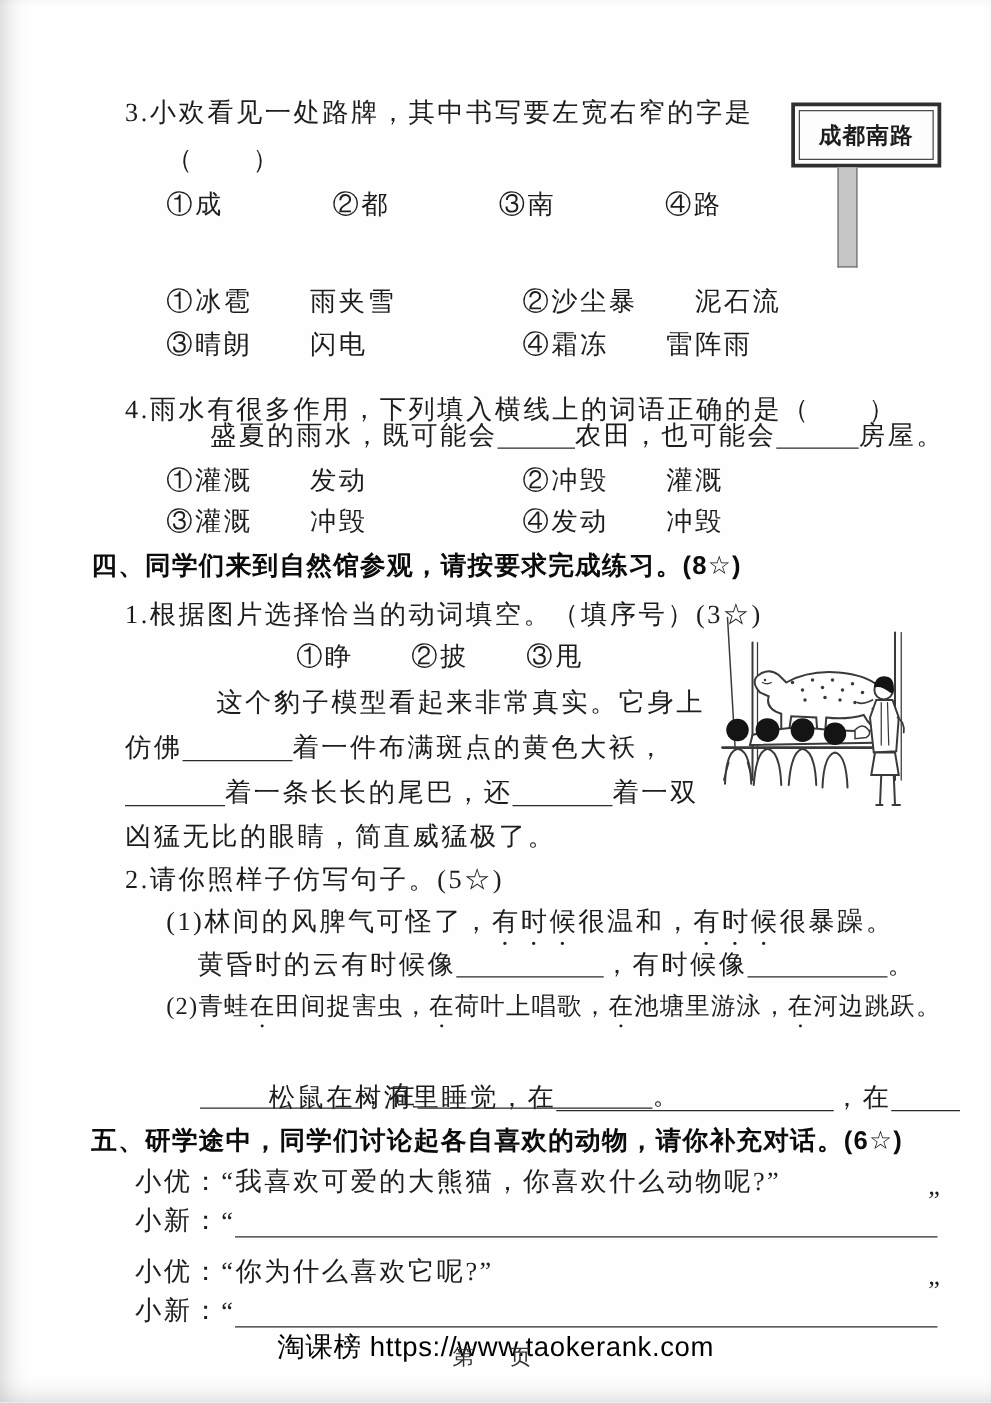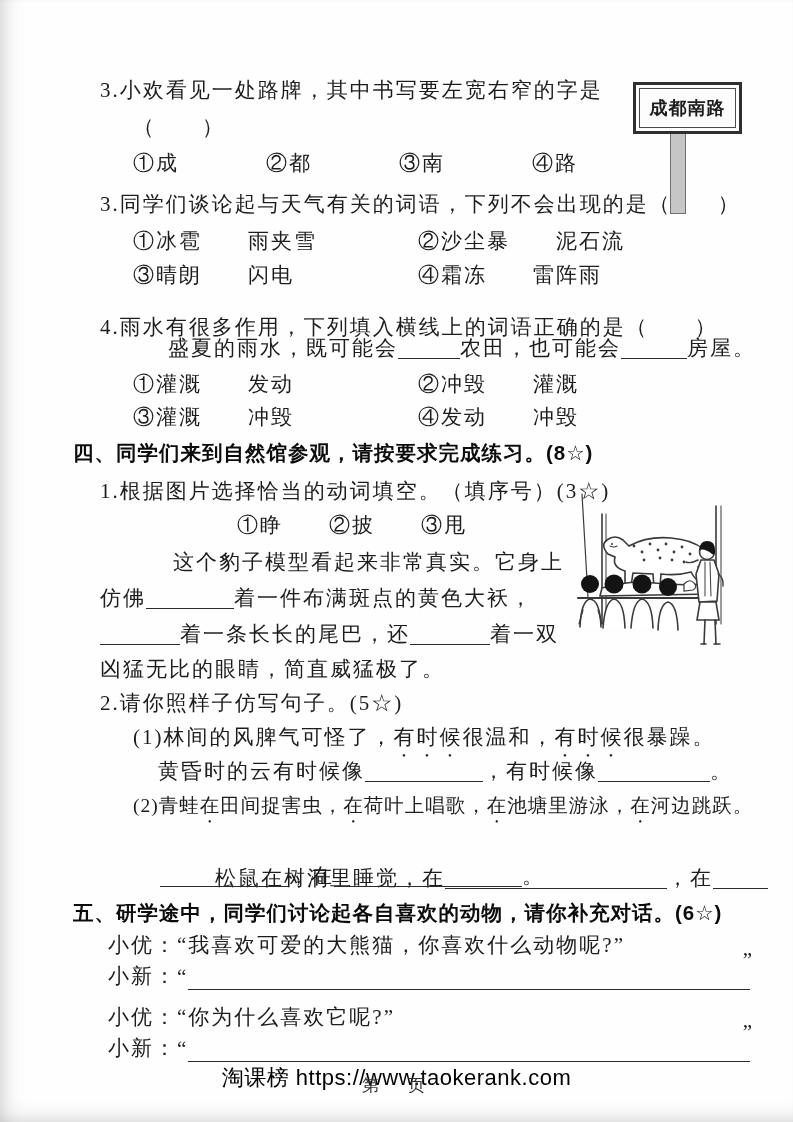--- a/index.html
+++ b/index.html
@@ -43,21 +43,21 @@
   }
   .em {
     -webkit-text-emphasis: filled dot #1d1d1d;
     -webkit-text-emphasis-position: under right;
     text-emphasis: filled dot #1d1d1d;
     text-emphasis-position: under right;
   }
   
   .sign { position:absolute; left:633px; top:82px; width:107px; }
   .sign-board {
-    width:109px; height:52px;
+    width:120px; height:52px;
     border: 3px solid #2f2f2f;
     background:#fdfdfd;
     display:flex; align-items:center; justify-content:center;
     padding:3px;
   }
   .sign-inner {
     width:100%; height:100%;
     border:1.6px solid #4a4a4a;
     display:flex; align-items:center; justify-content:center;
     font-size:18px; font-weight:600; letter-spacing:1px;
@@ -106,21 +106,20 @@
     <span>①成</span><span>②都</span><span>③南</span><span>④路</span>
   </div>
 
   <div class="sign">
     <div class="sign-board">
       <div class="sign-inner">成都南路</div>
     </div>
     <div class="sign-post"></div>
   </div>
 
-  <div class="row" style="left:100px; top:190px;">3.同学们谈论起与天气有关的词语，下列不会出现的是（　　）</div>
   <div class="row" style="left:133px; top:227px;">
     <span class="c1">①冰雹　　雨夹雪</span><span>②沙尘暴　　泥石流</span>
   </div>
   <div class="row" style="left:133px; top:261px;">
     <span class="c1">③晴朗　　闪电</span><span>④霜冻　　雷阵雨</span>
   </div>
 
   <div class="row" style="left:100px; top:297px;margin-top:16px;">4.雨水有很多作用，下列填入横线上的词语正确的是（　　）</div>
   <div class="row" style="left:168px; top:334px;"><span>盛夏的雨水，既可能会</span><span class="blank" style="width: 62px;"></span><span>农田，也可能会</span><span class="blank" style="width: 66px;"></span><span>房屋。</span></div>
   <div class="row" style="left:133px; top:370px;">

